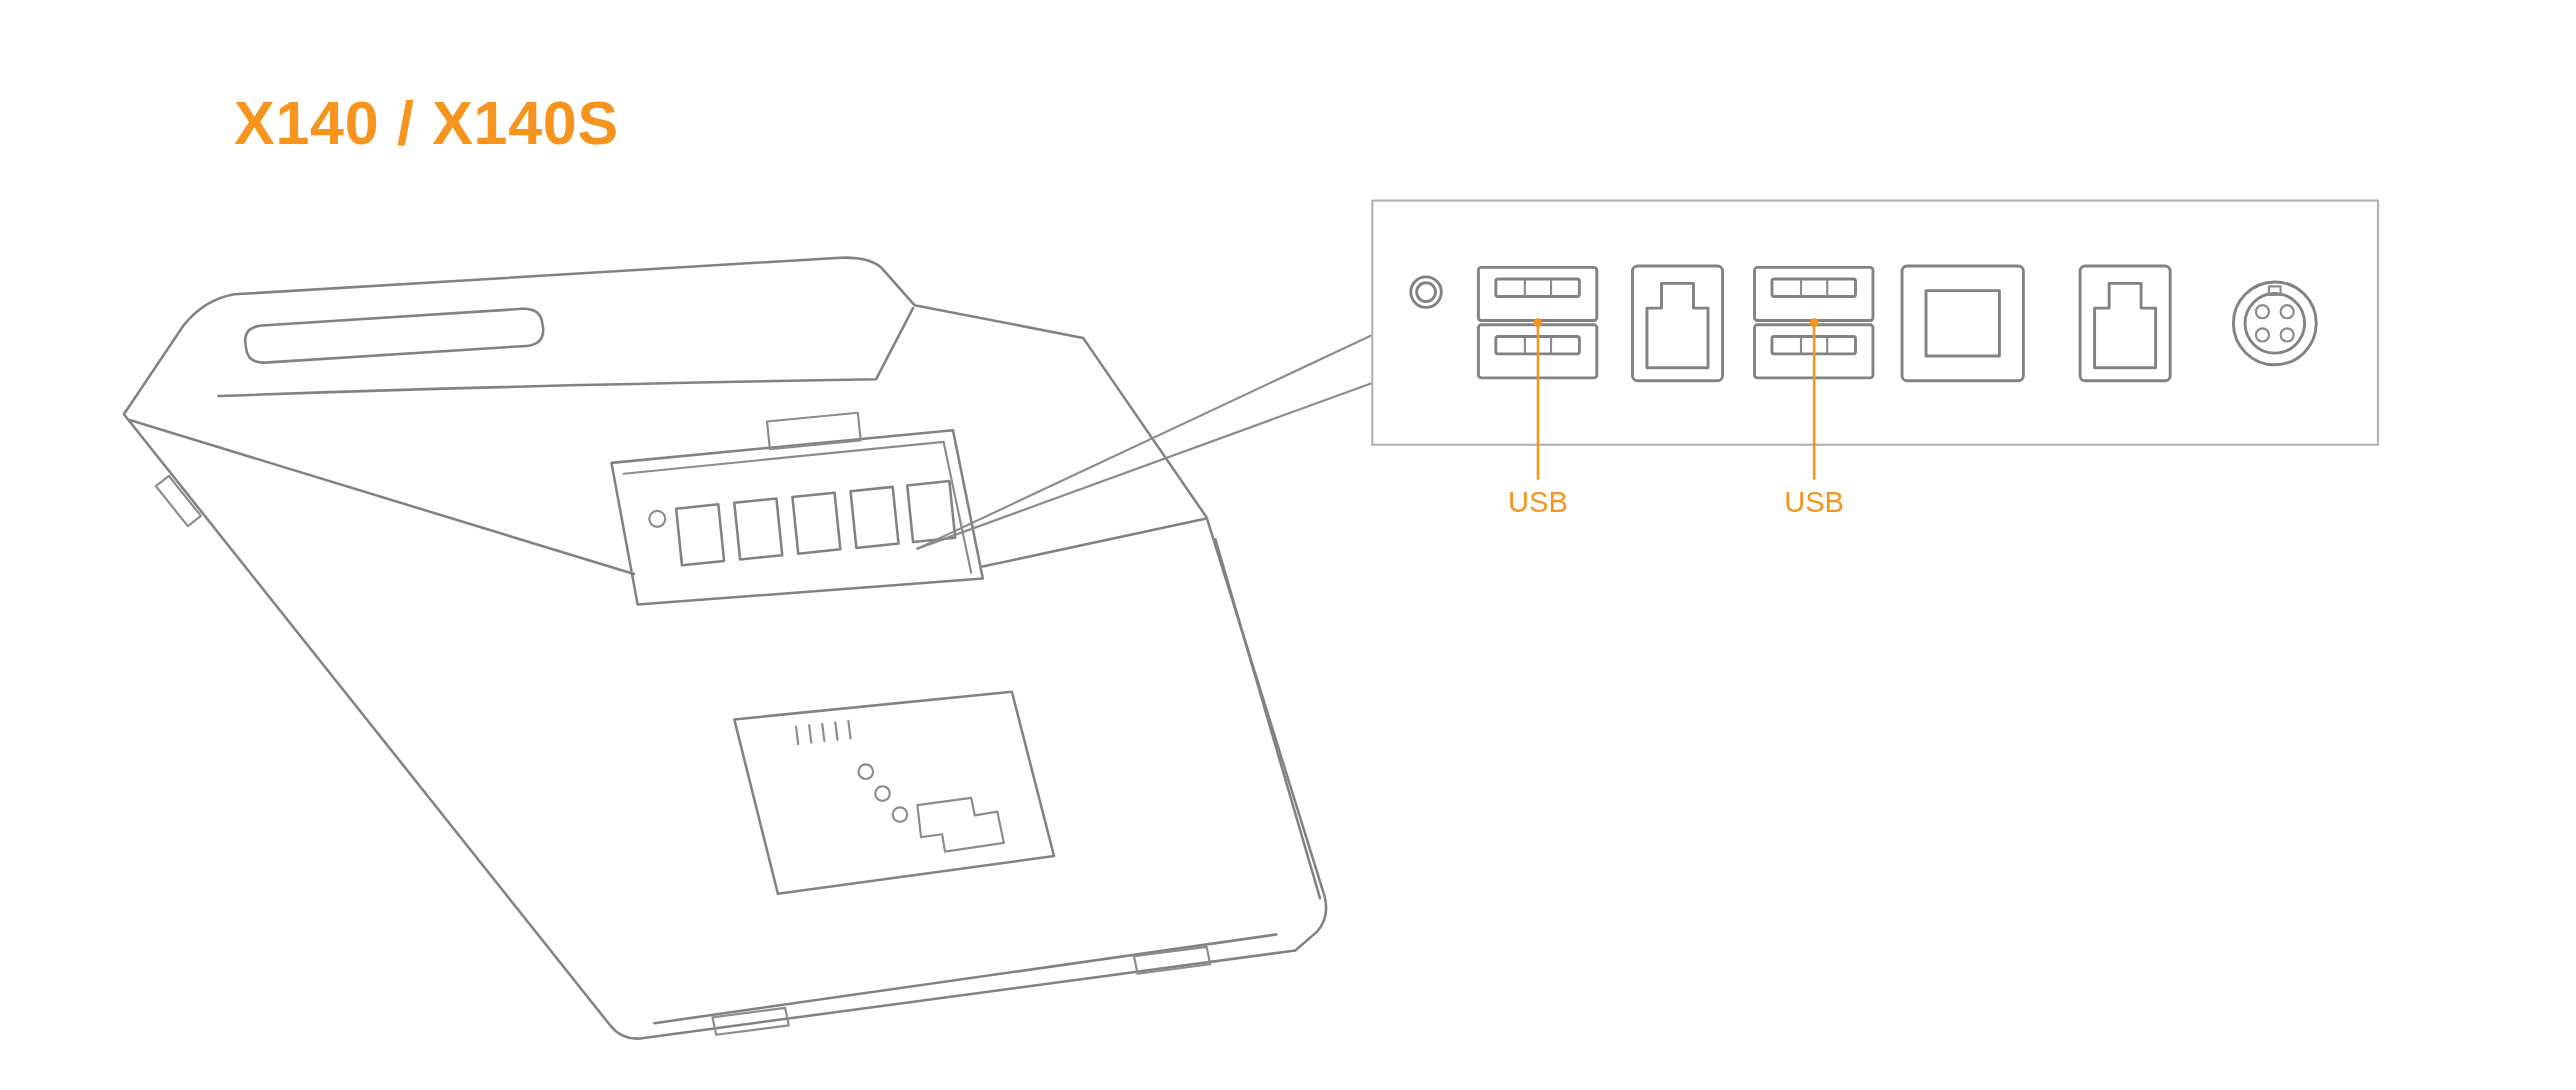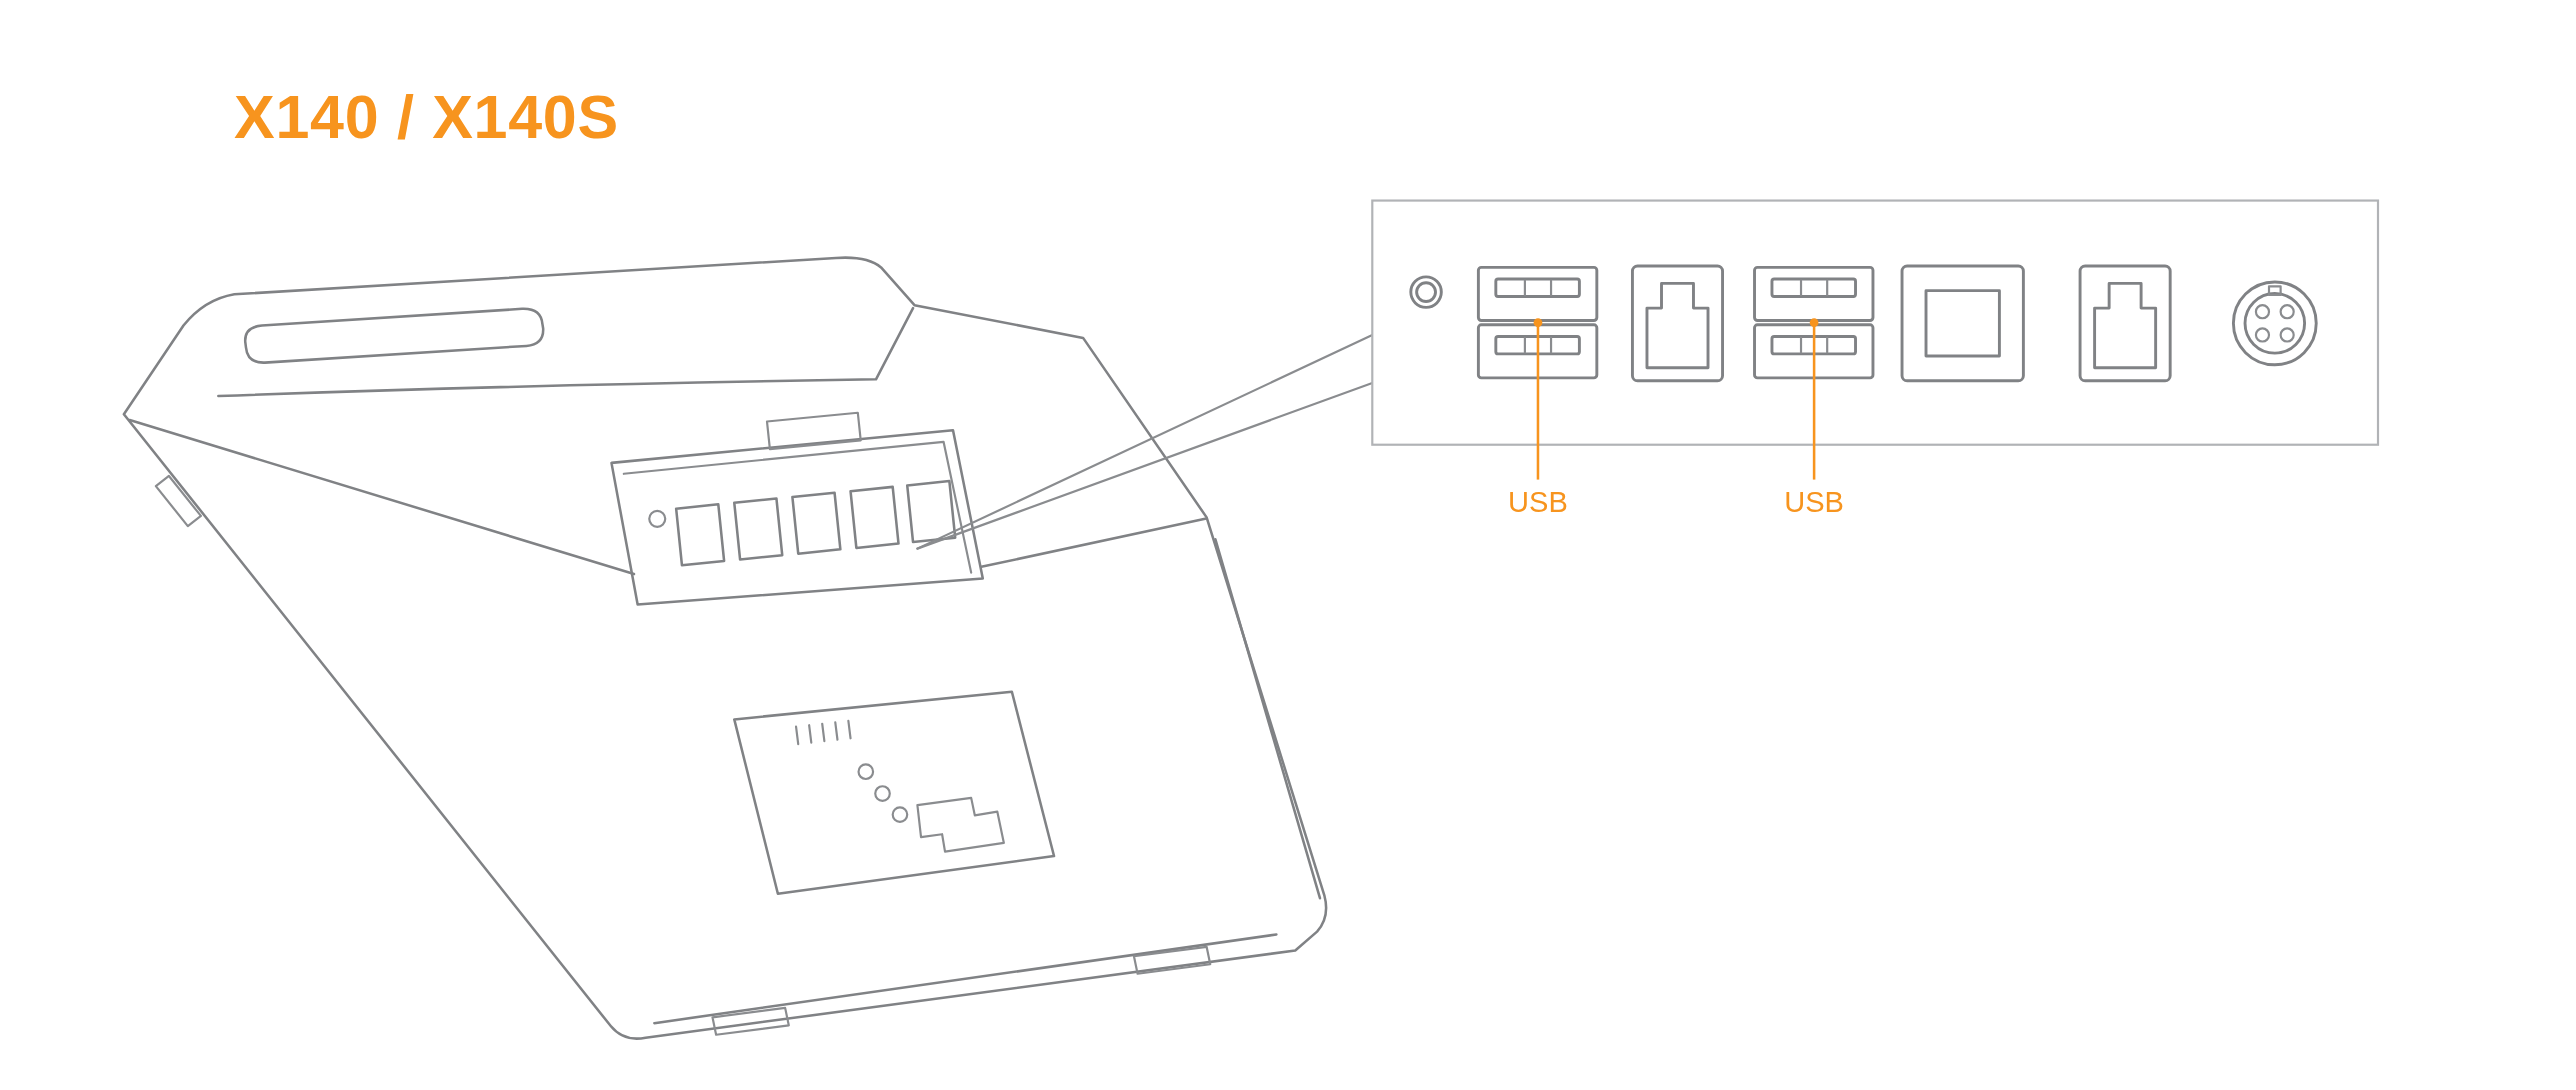--- a/index.html
+++ b/index.html
@@ -5,21 +5,21 @@
   html,body{margin:0;padding:0;background:#ffffff;}
   .canvas{
     position:relative;
     width:2576px;height:1090px;
     background:#ffffff;
     font-family:"Liberation Sans",sans-serif;
     overflow:hidden;
   }
   .page-title{
     position:absolute;
-    left:234px;top:82px;
+    left:234px;top:88px;
     font-size:61px;
     font-weight:bold;
     letter-spacing:0.7px;
     color:#F7941E;
     white-space:nowrap;
   }
   svg.diagram{position:absolute;left:0;top:0;}
   .ln{fill:none;stroke:#808285;stroke-width:3.5;stroke-linecap:round;stroke-linejoin:round;}
   .ln-thin{fill:none;stroke:#8a8c8f;stroke-width:3;stroke-linecap:round;stroke-linejoin:round;}
   .panel-frame{fill:#ffffff;stroke:#b1b3b6;stroke-width:3;}

